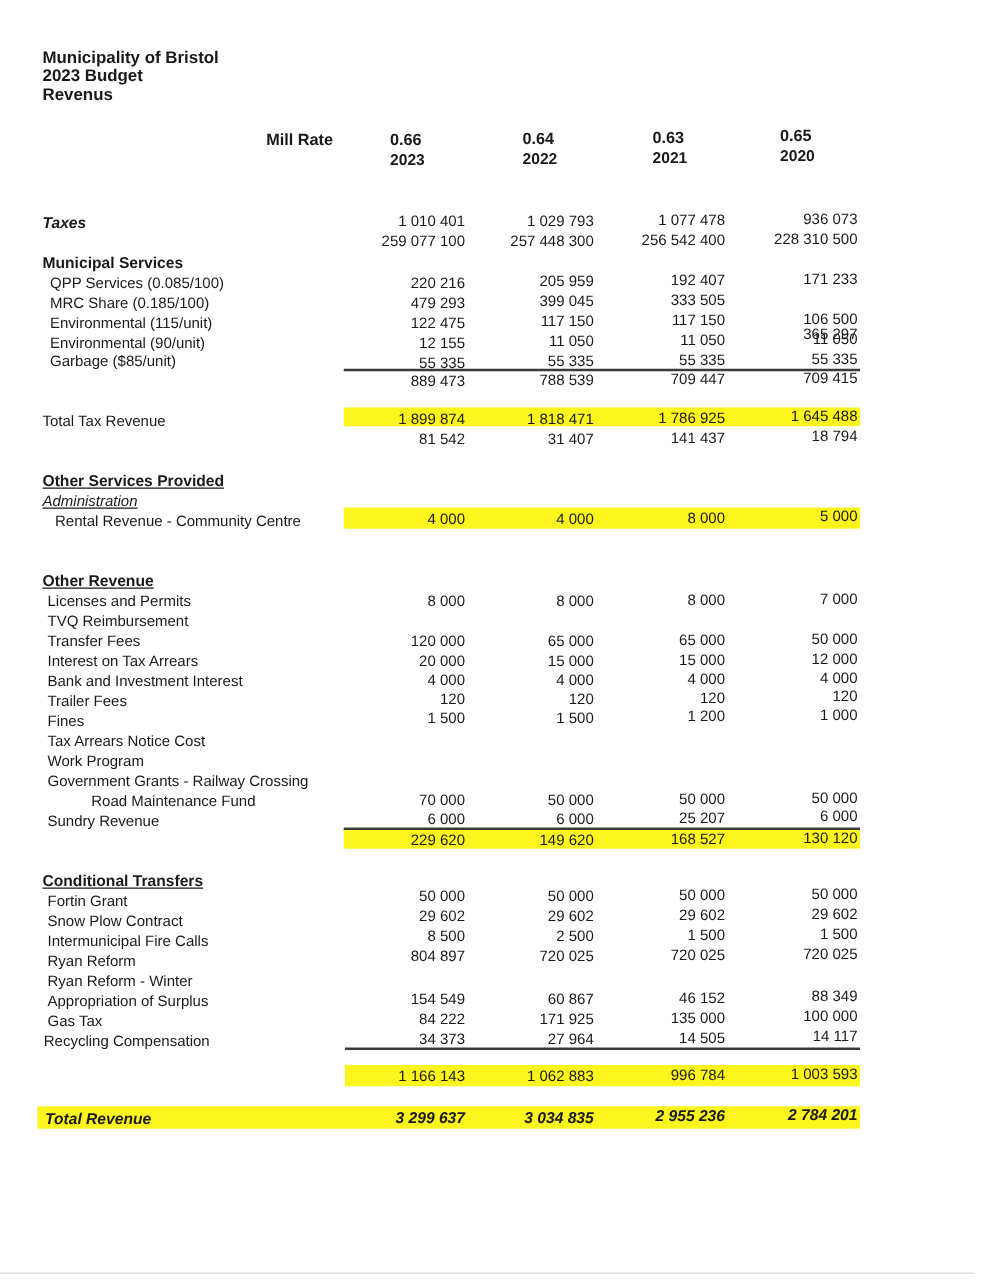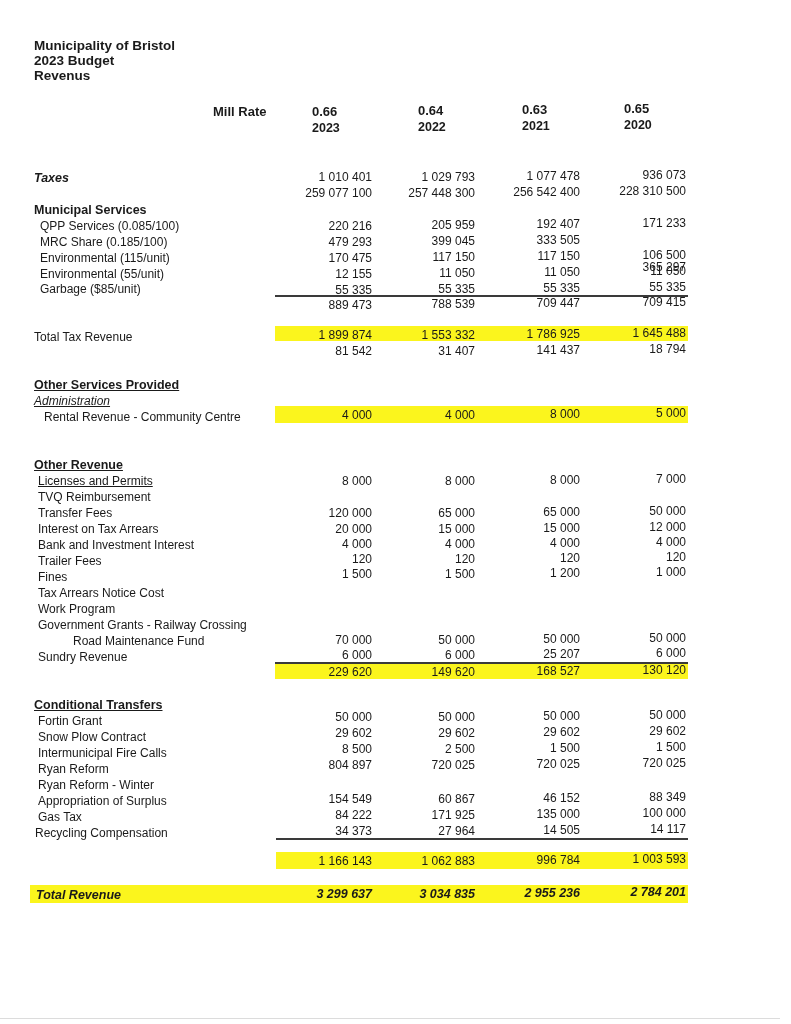--- a/index.html
+++ b/index.html
@@ -56,26 +56,26 @@
 <div class="abs num" style="left:470px; top:217px;">192 407</div>
 <div class="abs num" style="left:576px; top:216px;">171 233</div>
 
 <div class="abs lbl indent" style="top:235px;">MRC Share (0.185/100)</div>
 <div class="abs num" style="left:262px; top:235px;">479 293</div>
 <div class="abs num" style="left:365px; top:234px;">399 045</div>
 <div class="abs num" style="left:470px; top:233px;">333 505</div>
 <div class="abs num" style="left:576px; top:232px;margin-top:28px;">365 297</div>
 
 <div class="abs lbl indent" style="top:251px;">Environmental (115/unit)</div>
-<div class="abs num" style="left:262px; top:251px;">170 475</div>
+<div class="abs num" style="left:262px; top:251px;">122 475</div>
 <div class="abs num" style="left:365px; top:250px;">117 150</div>
 <div class="abs num" style="left:470px; top:249px;">117 150</div>
 <div class="abs num" style="left:576px; top:248px;">106 500</div>
 
-<div class="abs lbl indent" style="top:267px;">Environmental (55/unit)</div>
+<div class="abs lbl indent" style="top:267px;">Environmental (90/unit)</div>
 <div class="abs num" style="left:262px; top:267px;">12 155</div>
 <div class="abs num" style="left:365px; top:266px;">11 050</div>
 <div class="abs num" style="left:470px; top:265px;">11 050</div>
 <div class="abs num" style="left:576px; top:264px;">11 050</div>
 
 <div class="abs lbl indent" style="top:282px;">Garbage ($85/unit)</div>
 <div class="abs num" style="left:262px; top:283px;">55 335</div>
 <div class="abs num" style="left:365px; top:282px;">55 335</div>
 <div class="abs num" style="left:470px; top:281px;">55 335</div>
 <div class="abs num" style="left:576px; top:280px;">55 335</div>
@@ -83,40 +83,40 @@
 <div class="rule" style="left:275px; top:295px; width:413px;"></div>
 
 <div class="abs num" style="left:262px; top:298px;">889 473</div>
 <div class="abs num" style="left:365px; top:297px;">788 539</div>
 <div class="abs num" style="left:470px; top:296px;">709 447</div>
 <div class="abs num" style="left:576px; top:295px;">709 415</div>
 
 <div class="hl" style="left:275px; top:326px; width:413px; height:15px;"></div>
 <div class="abs lbl" style="left:34px; top:330px;">Total Tax Revenue</div>
 <div class="abs num" style="left:262px; top:328px;">1 899 874</div>
-<div class="abs num" style="left:365px; top:328px;">1 553 332</div>
+<div class="abs num" style="left:365px; top:328px;">1 818 471</div>
 <div class="abs num" style="left:470px; top:327px;">1 786 925</div>
 <div class="abs num" style="left:576px; top:326px;">1 645 488</div>
 <div class="abs num" style="left:262px; top:344px;">81 542</div>
 <div class="abs num" style="left:365px; top:344px;">31 407</div>
 <div class="abs num" style="left:470px; top:343px;">141 437</div>
 <div class="abs num" style="left:576px; top:342px;">18 794</div>
 
 <div class="abs lbl bold underline" style="top:378px;">Other Services Provided</div>
 <div class="abs lbl italic underline" style="left:34px; top:394px;">Administration</div>
 <div class="hl" style="left:275px; top:406px; width:413px; height:17px;"></div>
 <div class="abs lbl indent" style="left:44px; top:410px;">Rental Revenue - Community Centre</div>
 <div class="abs num" style="left:262px; top:408px;">4 000</div>
 <div class="abs num" style="left:365px; top:408px;">4 000</div>
 <div class="abs num" style="left:470px; top:407px;">8 000</div>
 <div class="abs num" style="left:576px; top:406px;">5 000</div>
 
 <div class="abs lbl bold underline" style="top:458px;">Other Revenue</div>
 
-<div class="abs lbl" style="top:474px;text-decoration:underline;">Licenses and Permits</div>
+<div class="abs lbl" style="top:474px;">Licenses and Permits</div>
 <div class="abs num" style="left:262px; top:474px;">8 000</div>
 <div class="abs num" style="left:365px; top:474px;">8 000</div>
 <div class="abs num" style="left:470px; top:473px;">8 000</div>
 <div class="abs num" style="left:576px; top:472px;">7 000</div>
 
 <div class="abs lbl" style="top:490px;">TVQ Reimbursement</div>
 
 <div class="abs lbl" style="top:506px;">Transfer Fees</div>
 <div class="abs num" style="left:262px; top:506px;">120 000</div>
 <div class="abs num" style="left:365px; top:506px;">65 000</div>

